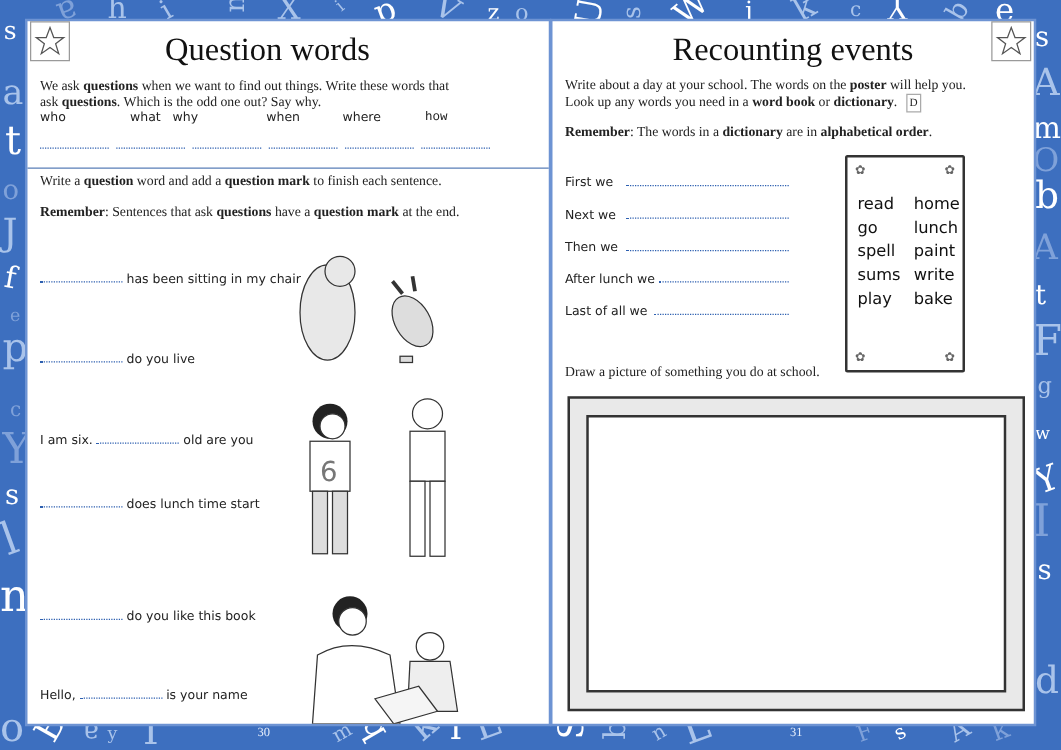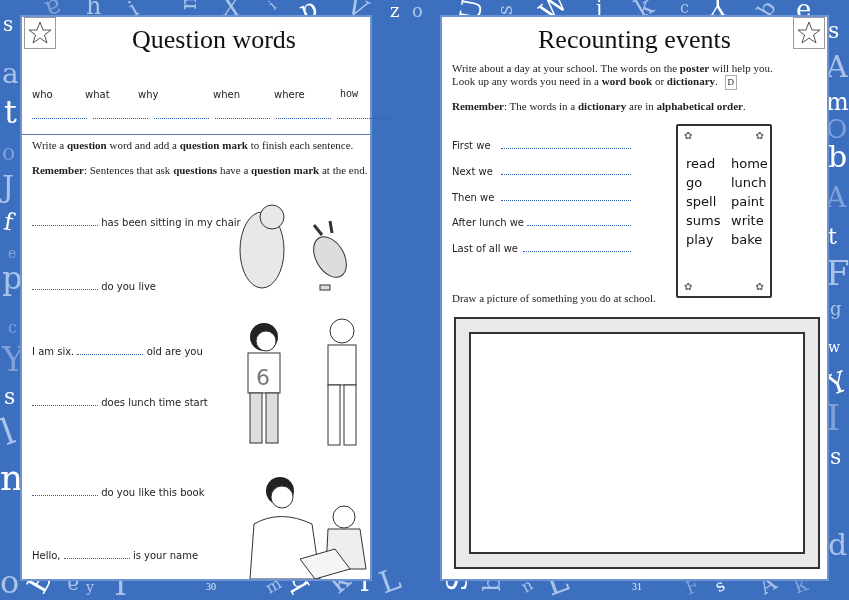--- a/index.html
+++ b/index.html
@@ -1,21 +1,21 @@
 <!DOCTYPE html>
 <html><head>
 <meta charset="utf-8">
 <style>
   html, body { margin:0; padding:0; }
   body { width:849px; height:600px; overflow:hidden; background:#3d6fbf; position:relative; font-family:"Liberation Serif", serif; }
   .bgl { position:absolute; color:#a9c3ea; font-family:"DejaVu Serif", serif; line-height:1; pointer-events:none; }
   .bgl.w { color:#ffffff; }
   .bgl.f { color:#7fa1d9; }
   .page { position:absolute; background:#ffffff; top:17px; height:562px; box-shadow:0 0 0 2px #6d93d3; }
-  #left { left:22px; width:348px; }
+  #left { left:22px; width:417px; }
   #right { left:442px; width:385px; }
   .star { position:absolute; width:30px; height:30px; border:1px solid #9a9a9a; top:0; display:flex; align-items:center; justify-content:center; }
   .star svg { width:26px; height:26px; }
   .title { position:absolute; font-family:"Liberation Serif", serif; font-size:26px; color:#111; }
   .txt { position:absolute; font-size:11px; color:#222; line-height:13px; }
   .txt b { font-weight:bold; }
   .sans { font-family:"DejaVu Sans", sans-serif; font-size:10px; color:#222; position:absolute; }
   .dots { border-bottom:1px dotted #2d5fb0; display:inline-block; height:9px; }
   .hr { position:absolute; left:0; right:0; height:1px; background:#5a7fb8; }
   .pnum { position:absolute; font-size:10px; color:#e6eefb; top:581px; }
@@ -97,24 +97,28 @@
 </div>
 
 <div id="left" class="page">
   <div class="star" style="left:2px;">
     <svg viewBox="0 0 26 26">
         <polygon points="13,2 16,10 24,10 17.5,15 20,23 13,18 6,23 8.5,15 2,10 10,10" fill="none" stroke="#555" stroke-width="1"></polygon>
       </svg>
   </div>
   <div class="title" style="left:110px;top:8px;">Question words</div>
 
+  <div class="txt" style="left:10px;top:46px;width:370px;">
+    <span>We ask </span><b>questions</b><span> when we want to find out things. Write these words that</span><br>
+    <span>ask </span><b>questions</b><span>. Which is the odd one out? Say why.</span>
+  </div>
 
   <div>
     <span class="sans" style="left:10px;top:72px;">who</span>
-    <span class="sans" style="left:63px;top:72px;">what</span>
+    <span class="sans" style="left:82px;top:72px;">what</span>
     <span class="sans" style="left:116px;top:72px;">why</span>
     <span class="sans" style="left:191px;top:72px;">when</span>
     <span class="sans" style="left:252px;top:72px;">where</span>
     <span class="sans" style="left:318px;top:72px;font-family:Liberation Mono, monospace;">how</span>
   </div>
   <div>
     <span class="dots" style="position:absolute;left:10px;top:92px;width:55px;"></span>
     <span class="dots" style="position:absolute;left:71px;top:92px;width:55px;"></span>
     <span class="dots" style="position:absolute;left:132px;top:92px;width:55px;"></span>
     <span class="dots" style="position:absolute;left:193px;top:92px;width:55px;"></span>

